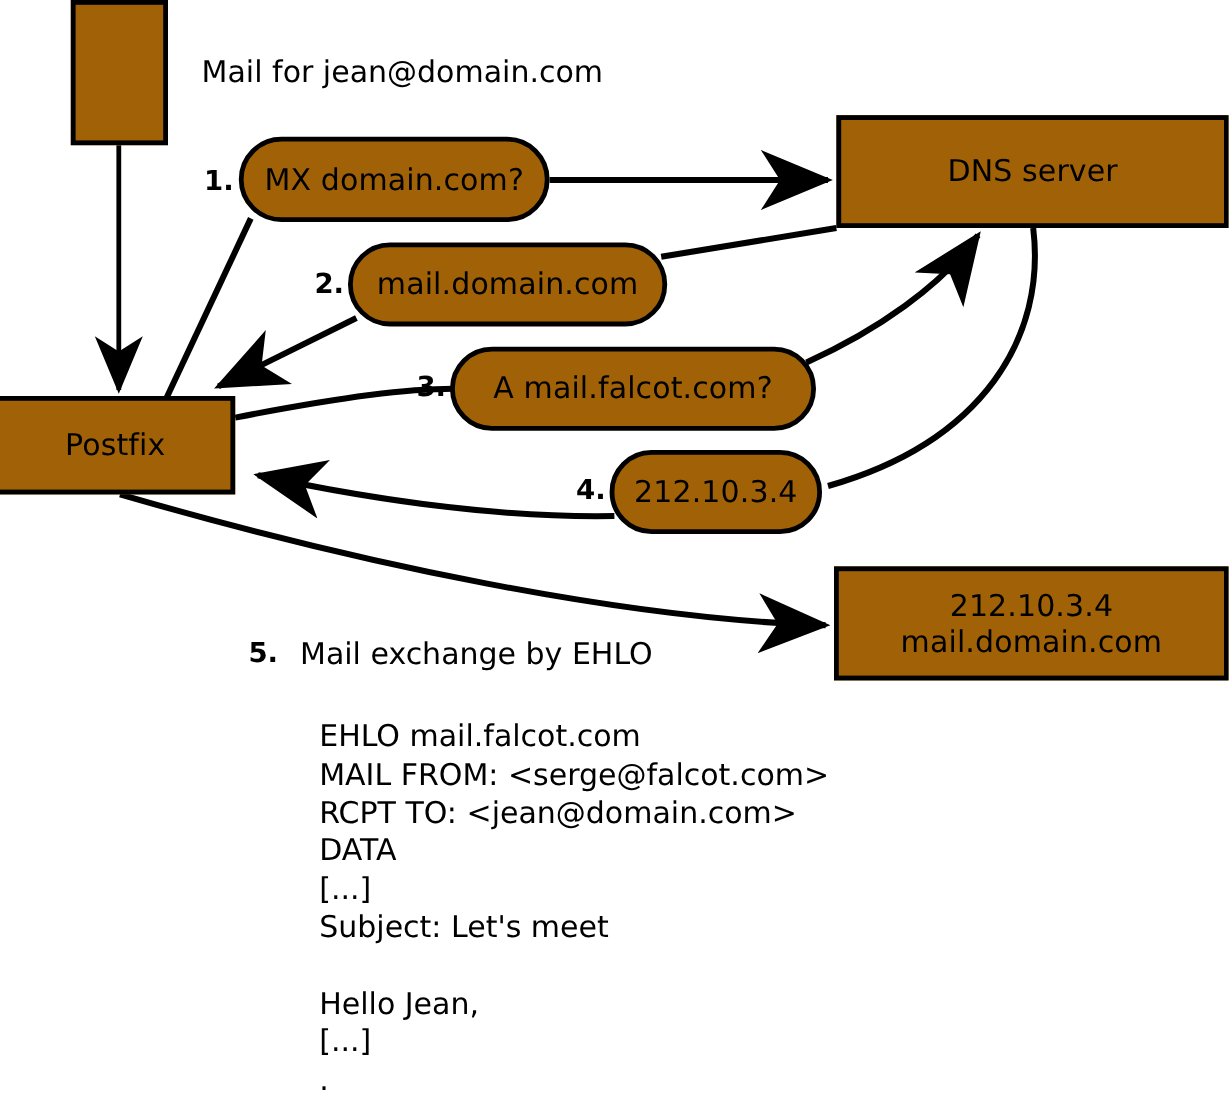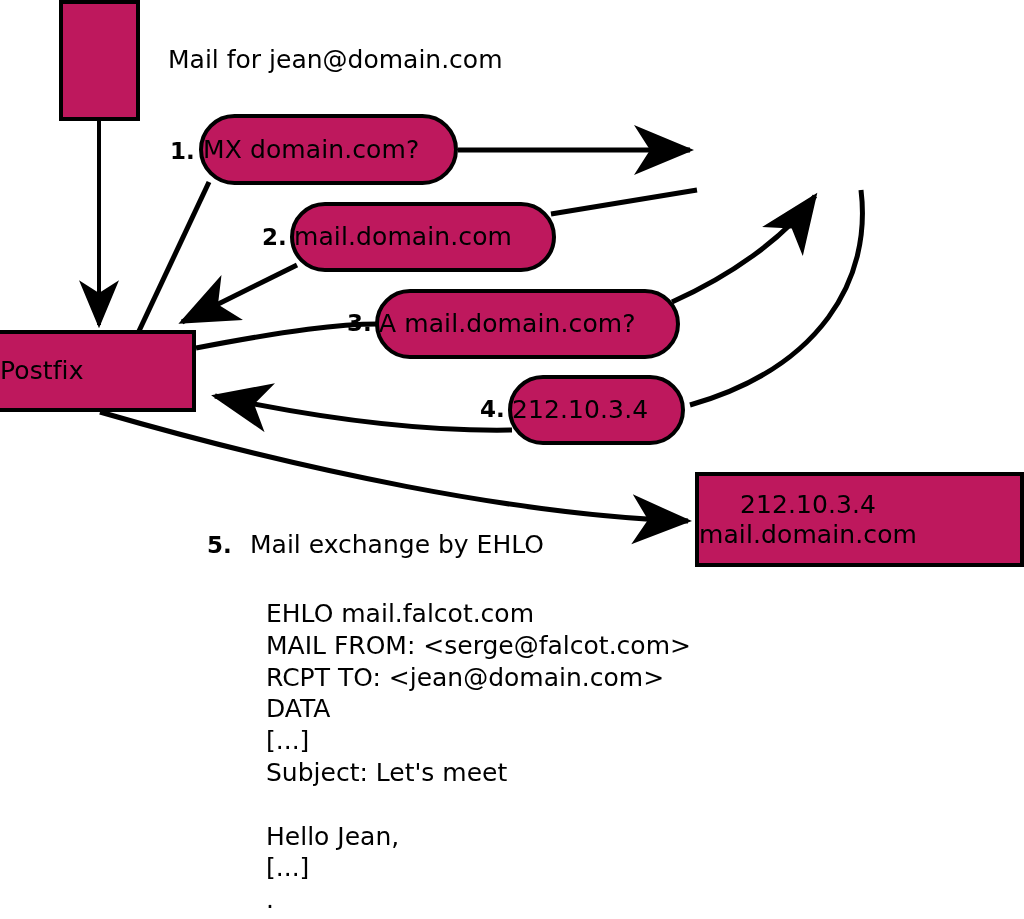--- a/index.html
+++ b/index.html
@@ -22,25 +22,25 @@
   #wires {
     position: absolute;
     left: 0;
     top: 0;
     width: 1024px;
     height: 919px;
   }
   .node {
     position: absolute;
     box-sizing: border-box;
-    background: #be185d;
+    background: #a16207;
     border: 4px solid #000000;
     display: flex;
     align-items: center;
-    justify-content: flex-start;
+    justify-content: center;
     text-align: center;
     z-index: 3;
   }
   .node-rect {
     border-radius: 0;
   }
   .node-pill {
     border-radius: 40px;
   }
   .node-label {
@@ -119,32 +119,35 @@
     <span class="node-label">MX domain.com?</span>
   </div>
 
   <div class="step-num" style="left:262px; top:224px;">2.</div>
   <div class="node node-pill" style="left:290px; top:202px; width:266px; height:70px;">
     <span class="node-label">mail.domain.com</span>
   </div>
 
   <div class="step-num" style="left:347px; top:310px;">3.</div>
   <div class="node node-pill" style="left:375px; top:289px; width:305px; height:70px;">
-    <span class="node-label">A mail.domain.com?</span>
+    <span class="node-label">A mail.falcot.com?</span>
   </div>
 
   <div class="step-num" style="left:480px; top:396px;">4.</div>
   <div class="node node-pill" style="left:508px; top:375px; width:177px; height:70px;">
     <span class="node-label">212.10.3.4</span>
   </div>
 
   <div class="node node-rect" style="left:-4px; top:330px; width:200px; height:82px;">
     <span class="node-label">Postfix</span>
   </div>
 
+  <div class="node node-rect" style="left:697px; top:96px; width:327px; height:94px;">
+    <span class="node-label">DNS server</span>
+  </div>
 
   <div class="node node-rect" style="left:695px; top:472px; width:329px; height:95px;">
     <span class="node-label">212.10.3.4
 mail.domain.com</span>
   </div>
 
   <div class="step-num" style="left:207px; top:532px;">5.</div>
   <div class="plain-text" style="left:250px; top:530px;">Mail exchange by EHLO</div>
 
   <div class="smtp-block" style="left:250px; top:598px;">EHLO mail.falcot.com

